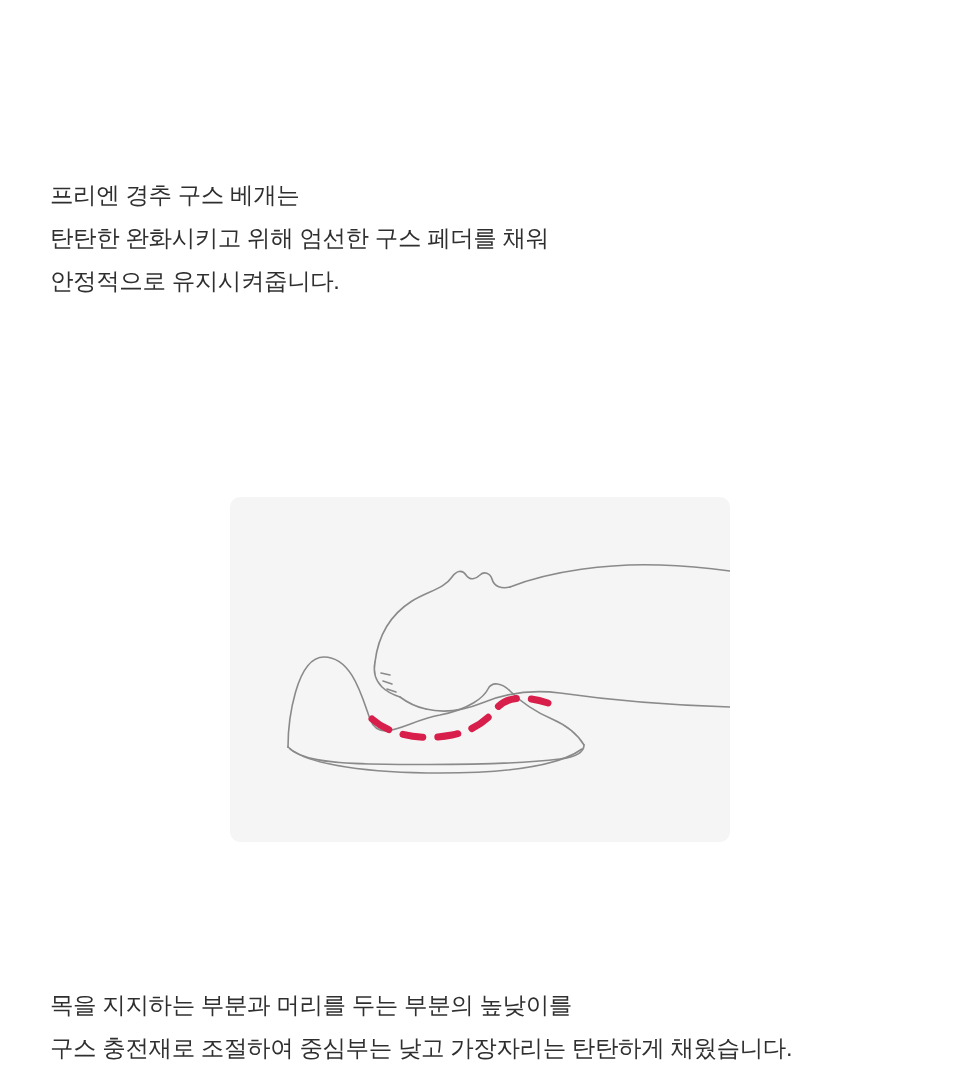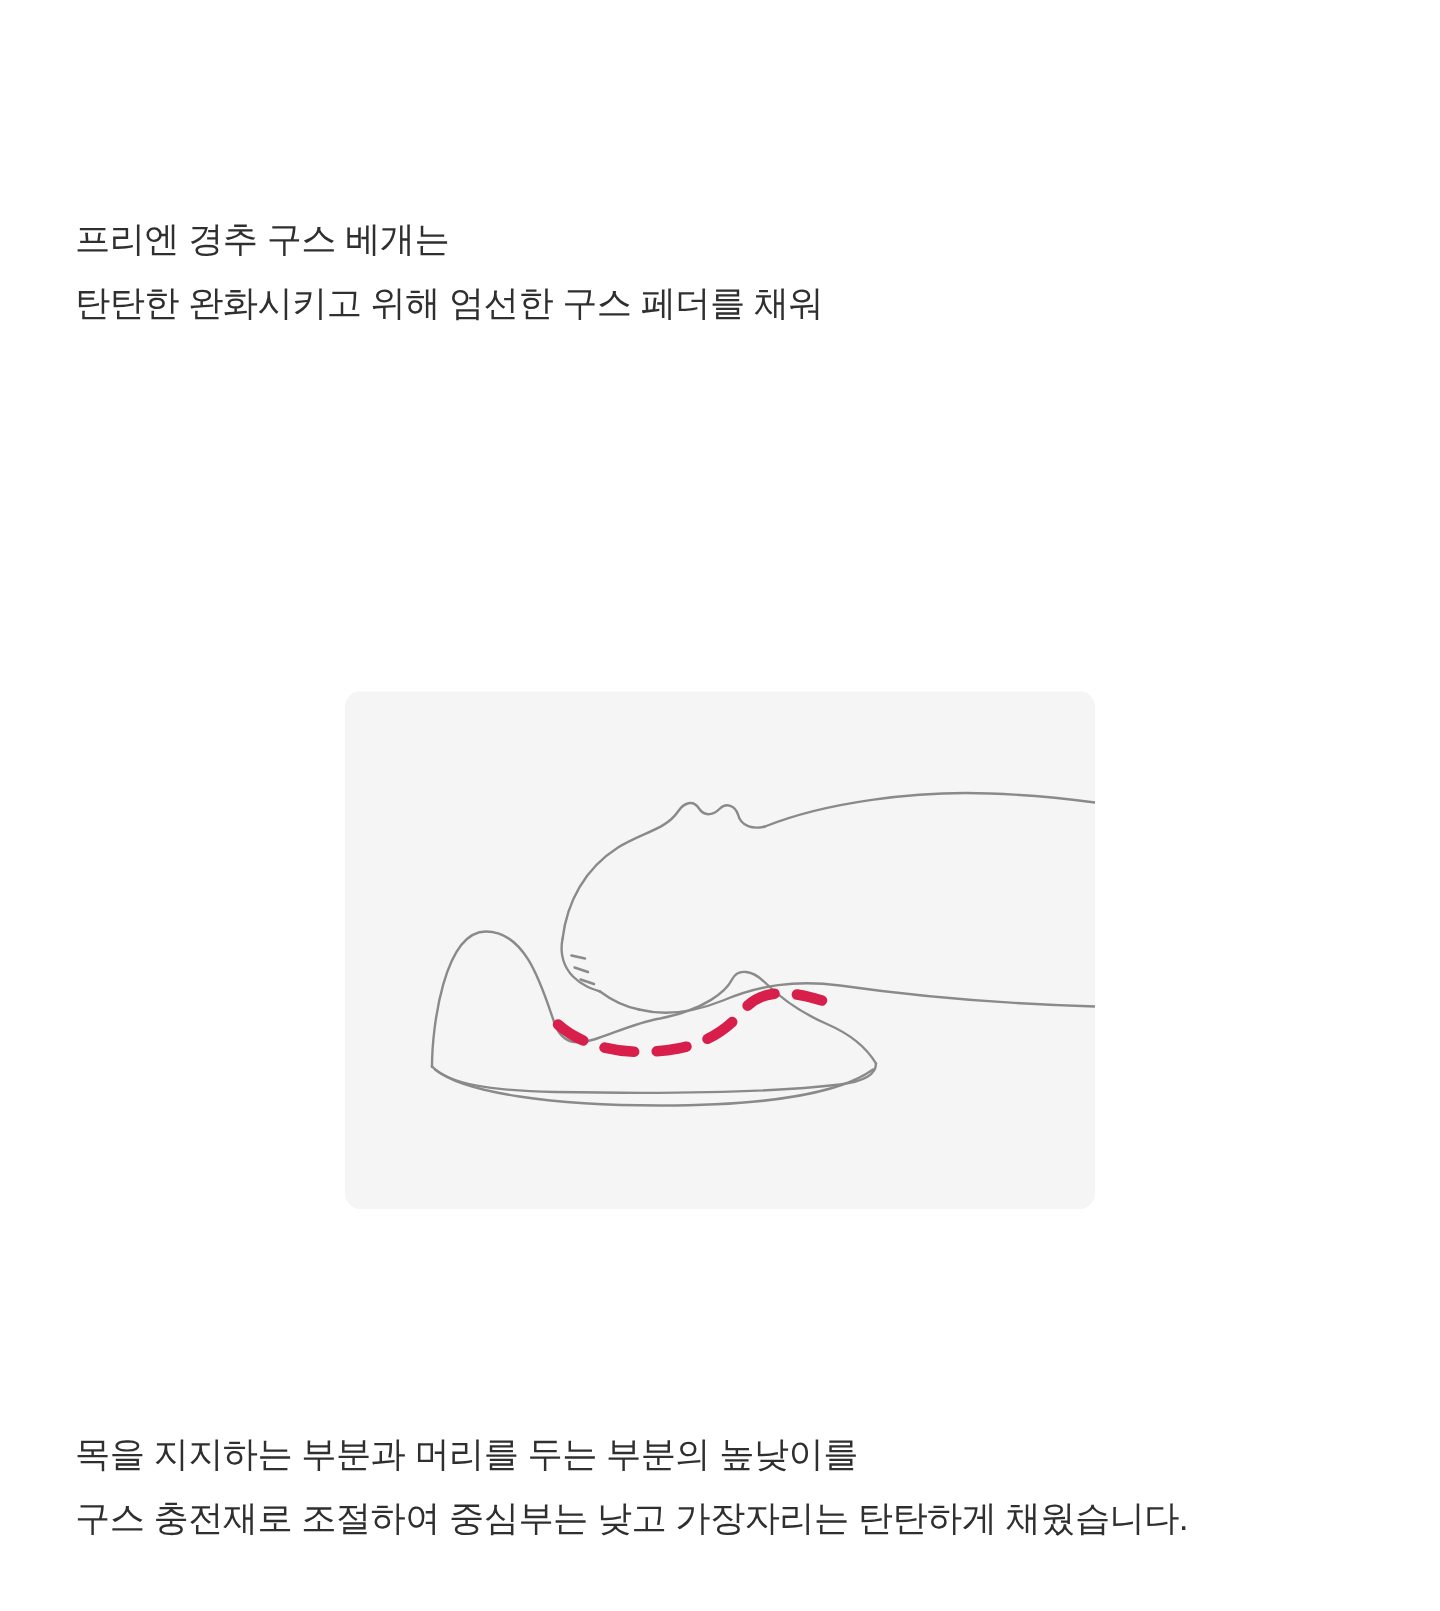--- a/index.html
+++ b/index.html
@@ -13,20 +13,21 @@
     font-family: "Liberation Sans", "DejaVu Sans", sans-serif;
     color: #2b2b2b;
     position: relative;
     overflow: hidden;
   }
 
   .page {
     position: relative;
     width: 960px;
     height: 978px;
+    margin-top: 36px;
   }
 
   
   .top-copy {
     position: absolute;
     left: 50px;
     top: 138px;
     width: 820px;
   }
   .top-copy .line {
@@ -70,20 +71,21 @@
   }
 </style>
 </head>
 <body>
 
 <div class="page">
 
   <div class="top-copy">
     <div class="line">프리엔 경추 구스 베개는</div>
     <div class="line">탄탄한 완화시키고 위해 엄선한 구스 페더를 채워</div>
+    <div class="line">안정적으로 유지시켜줍니다.</div>
   </div>
 
   <div class="illus-panel">
     <svg viewBox="0 0 500 345" xmlns="http://www.w3.org/2000/svg">
       <title>옆으로 누운 사람의 머리와 목을 받치는 경추 베개 단면 일러스트, 경추 C커브를 붉은 점선으로 표시</title>
 
       <g fill="none" stroke="#8a8a8a" stroke-width="1.6" stroke-linecap="round" stroke-linejoin="round">
 
         <path d="M145,165 C148,140 160,118 182,104 C198,94 214,92 222,80
                  C226,74 232,72 236,78 C240,84 246,82 250,78

